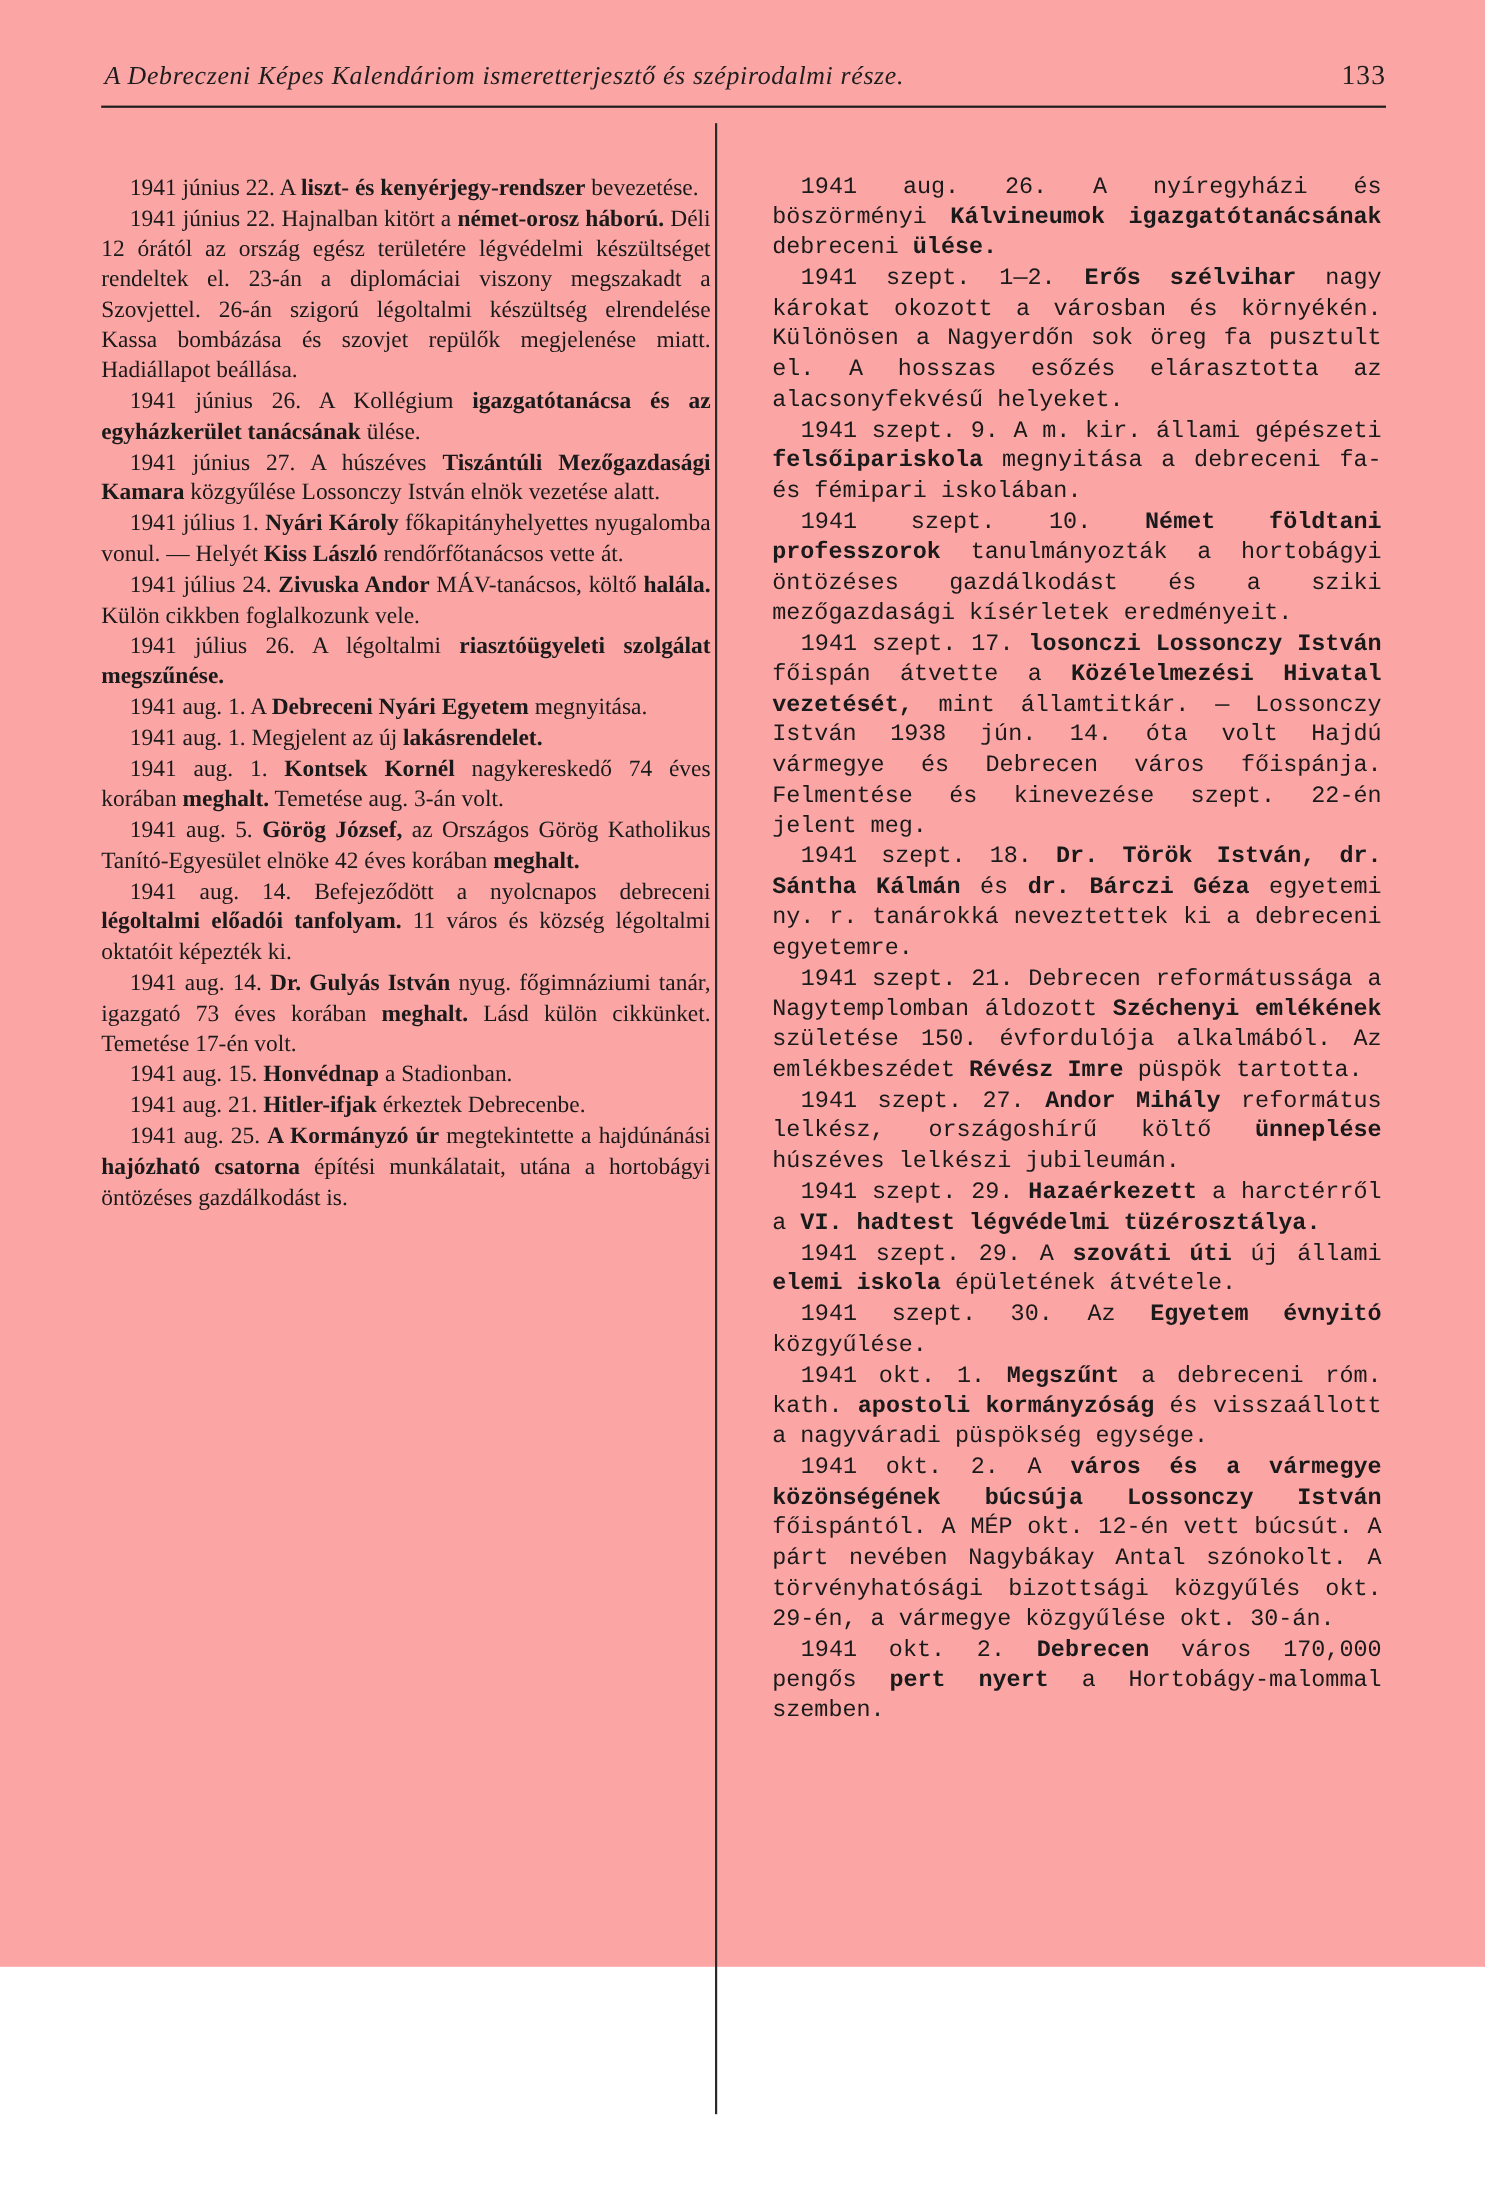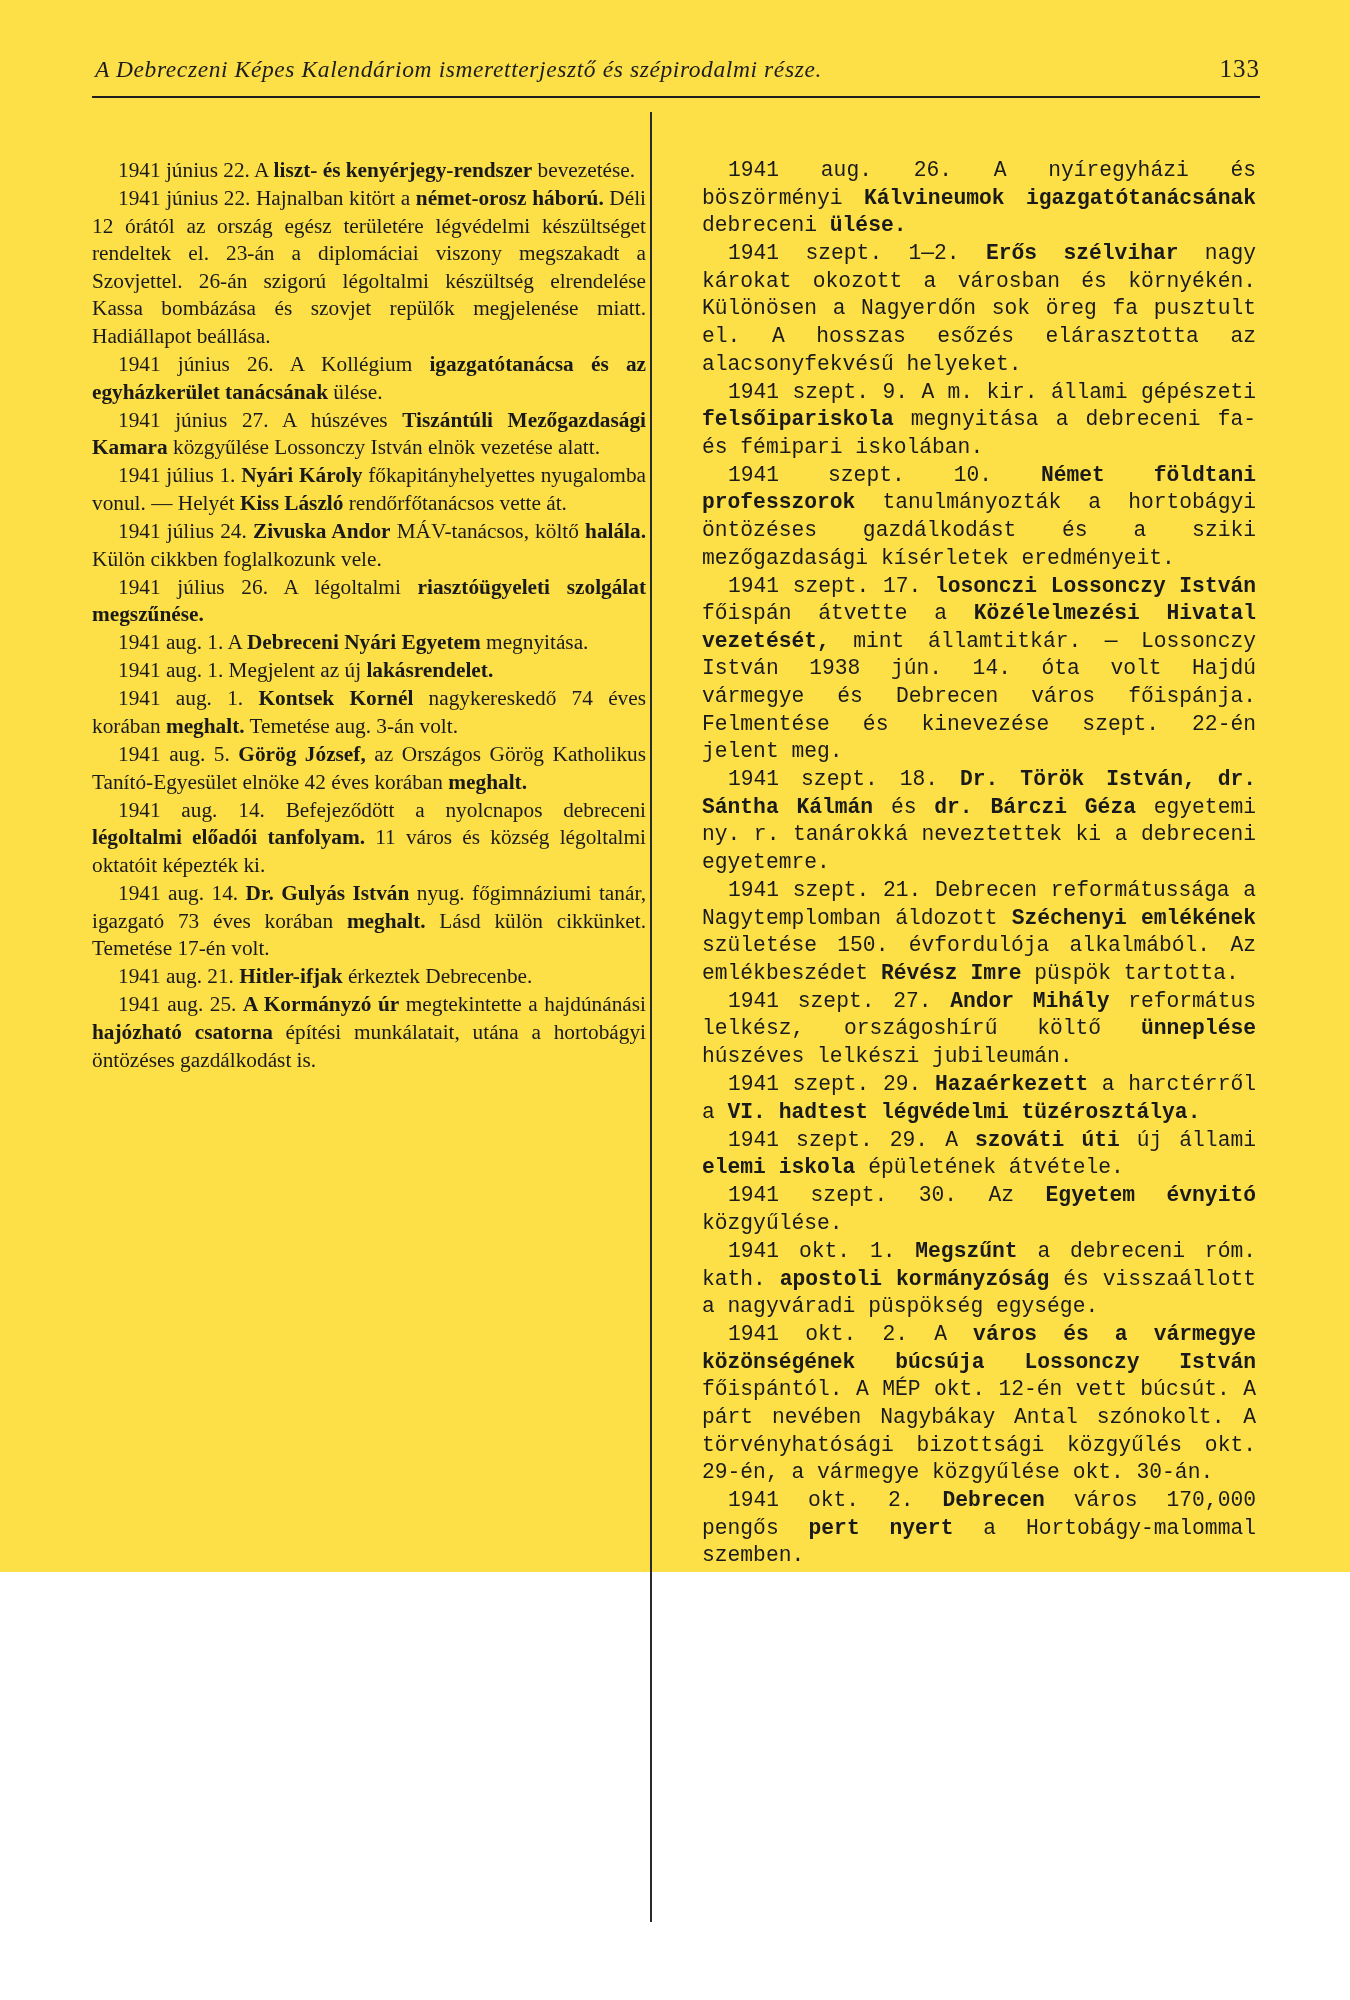--- a/index.html
+++ b/index.html
@@ -12,22 +12,22 @@
     height: 2000px;
     font-family: "Liberation Serif", serif;
     color: #1a1a1a;
     position: relative;
     overflow: hidden;
   }
   .page {
     position: absolute;
     left: 0; top: 0;
     width: 1350px;
-    height: 1572px;
-    background: #fde047;
+    height: 1788px;
+    background: #fca5a5;
   }
   .header {
     position: absolute;
     left: 95px;
     top: 55px;
     width: 1165px;
     display: flex;
     align-items: baseline;
     justify-content: space-between;
   }
@@ -109,20 +109,21 @@
         <p class="entry">1941 június 27. A húszéves <b>Tiszántúli Mezőgazdasági Kamara</b> közgyűlése Lossonczy István elnök vezetése alatt.</p>
         <p class="entry">1941 július 1. <b>Nyári Károly</b> főkapitányhelyettes nyugalomba vonul. — Helyét <b>Kiss László</b> rendőrfőtanácsos vette át.</p>
         <p class="entry">1941 július 24. <b>Zivuska Andor</b> MÁV-tanácsos, költő <b>halála.</b> Külön cikkben foglalkozunk vele.</p>
         <p class="entry">1941 július 26. A légoltalmi <b>riasztóügyeleti szolgálat megszűnése.</b></p>
         <p class="entry">1941 aug. 1. A <b>Debreceni Nyári Egyetem</b> megnyitása.</p>
         <p class="entry">1941 aug. 1. Megjelent az új <b>lakásrendelet.</b></p>
         <p class="entry">1941 aug. 1. <b>Kontsek Kornél</b> nagykereskedő 74 éves korában <b>meghalt.</b> Temetése aug. 3-án volt.</p>
         <p class="entry">1941 aug. 5. <b>Görög József,</b> az Országos Görög Katholikus Tanító-Egyesület elnöke 42 éves korában <b>meghalt.</b></p>
         <p class="entry">1941 aug. 14. Befejeződött a nyolcnapos debreceni <b>légoltalmi előadói tanfolyam.</b> 11 város és község légoltalmi oktatóit képezték ki.</p>
         <p class="entry">1941 aug. 14. <b>Dr. Gulyás István</b> nyug. főgimnáziumi tanár, igazgató 73 éves korában <b>meghalt.</b> Lásd külön cikkünket. Temetése 17-én volt.</p>
+        <p class="entry">1941 aug. 15. <b>Honvédnap</b> a Stadionban.</p>
         <p class="entry">1941 aug. 21. <b>Hitler-ifjak</b> érkeztek Debrecenbe.</p>
         <p class="entry">1941 aug. 25. <b>A Kormányzó úr</b> megtekintette a hajdúnánási <b>hajózható csatorna</b> építési munkálatait, utána a hortobágyi öntözéses gazdálkodást is.</p>
       </div>
     <div class="col right" id="col-right">
         <p class="entry">1941 aug. 26. A nyíregyházi és böszörményi <b>Kálvineumok igazgatótanácsának</b> debreceni <b>ülése.</b></p>
         <p class="entry">1941 szept. 1—2. <b>Erős szélvihar</b> nagy károkat okozott a városban és környékén. Különösen a Nagyerdőn sok öreg fa pusztult el. A hosszas esőzés elárasztotta az alacsonyfekvésű helyeket.</p>
         <p class="entry">1941 szept. 9. A m. kir. állami gépészeti <b>felsőipariskola</b> megnyitása a debreceni fa- és fémipari iskolában.</p>
         <p class="entry">1941 szept. 10. <b>Német földtani professzorok</b> tanulmányozták a hortobágyi öntözéses gazdálkodást és a sziki mezőgazdasági kísérletek eredményeit.</p>
         <p class="entry">1941 szept. 17. <b>losonczi Lossonczy István</b> főispán átvette a <b>Közélelmezési Hivatal vezetését,</b> mint államtitkár. — Lossonczy István 1938 jún. 14. óta volt Hajdú vármegye és Debrecen város főispánja. Felmentése és kinevezése szept. 22-én jelent meg.</p>
         <p class="entry">1941 szept. 18. <b>Dr. Török István, dr. Sántha Kálmán</b> és <b>dr. Bárczi Géza</b> egyetemi ny. r. tanárokká neveztettek ki a debreceni egyetemre.</p>

